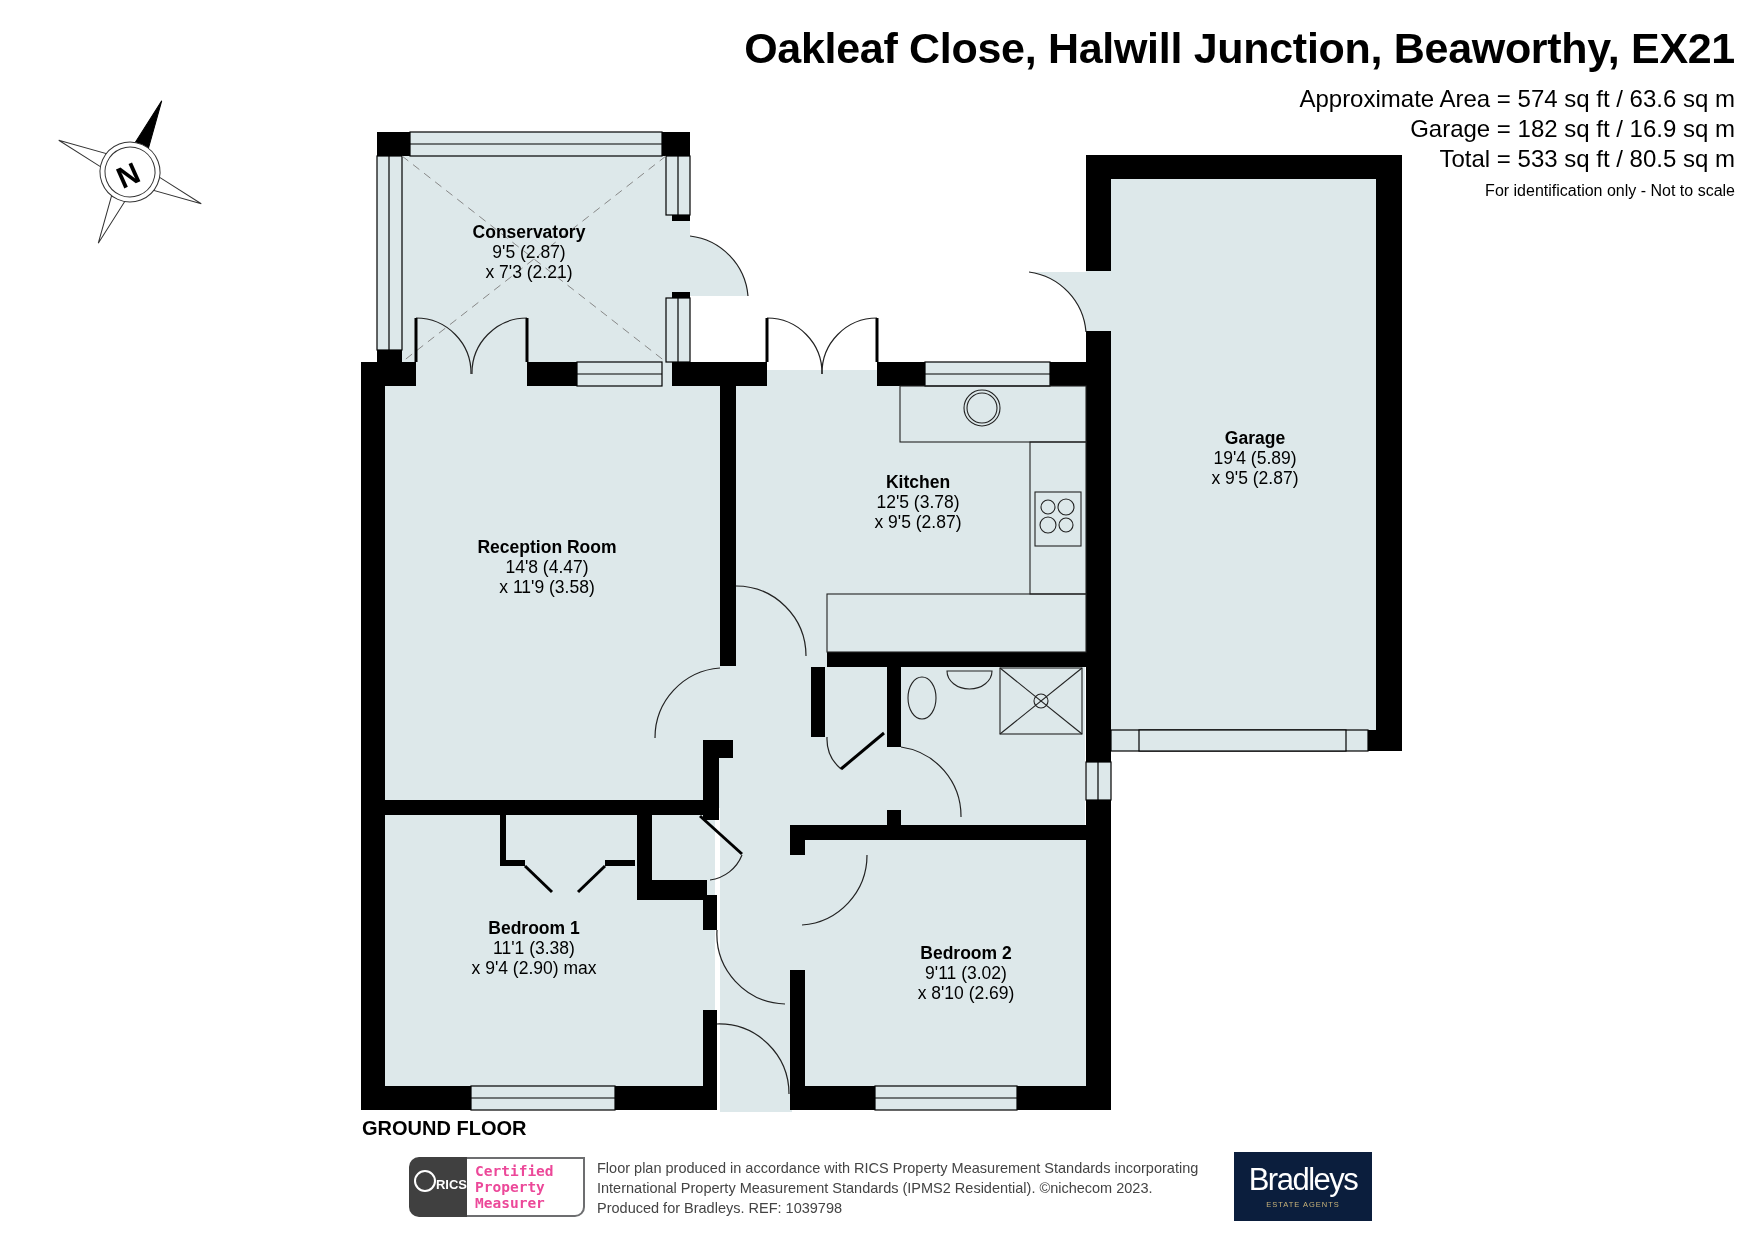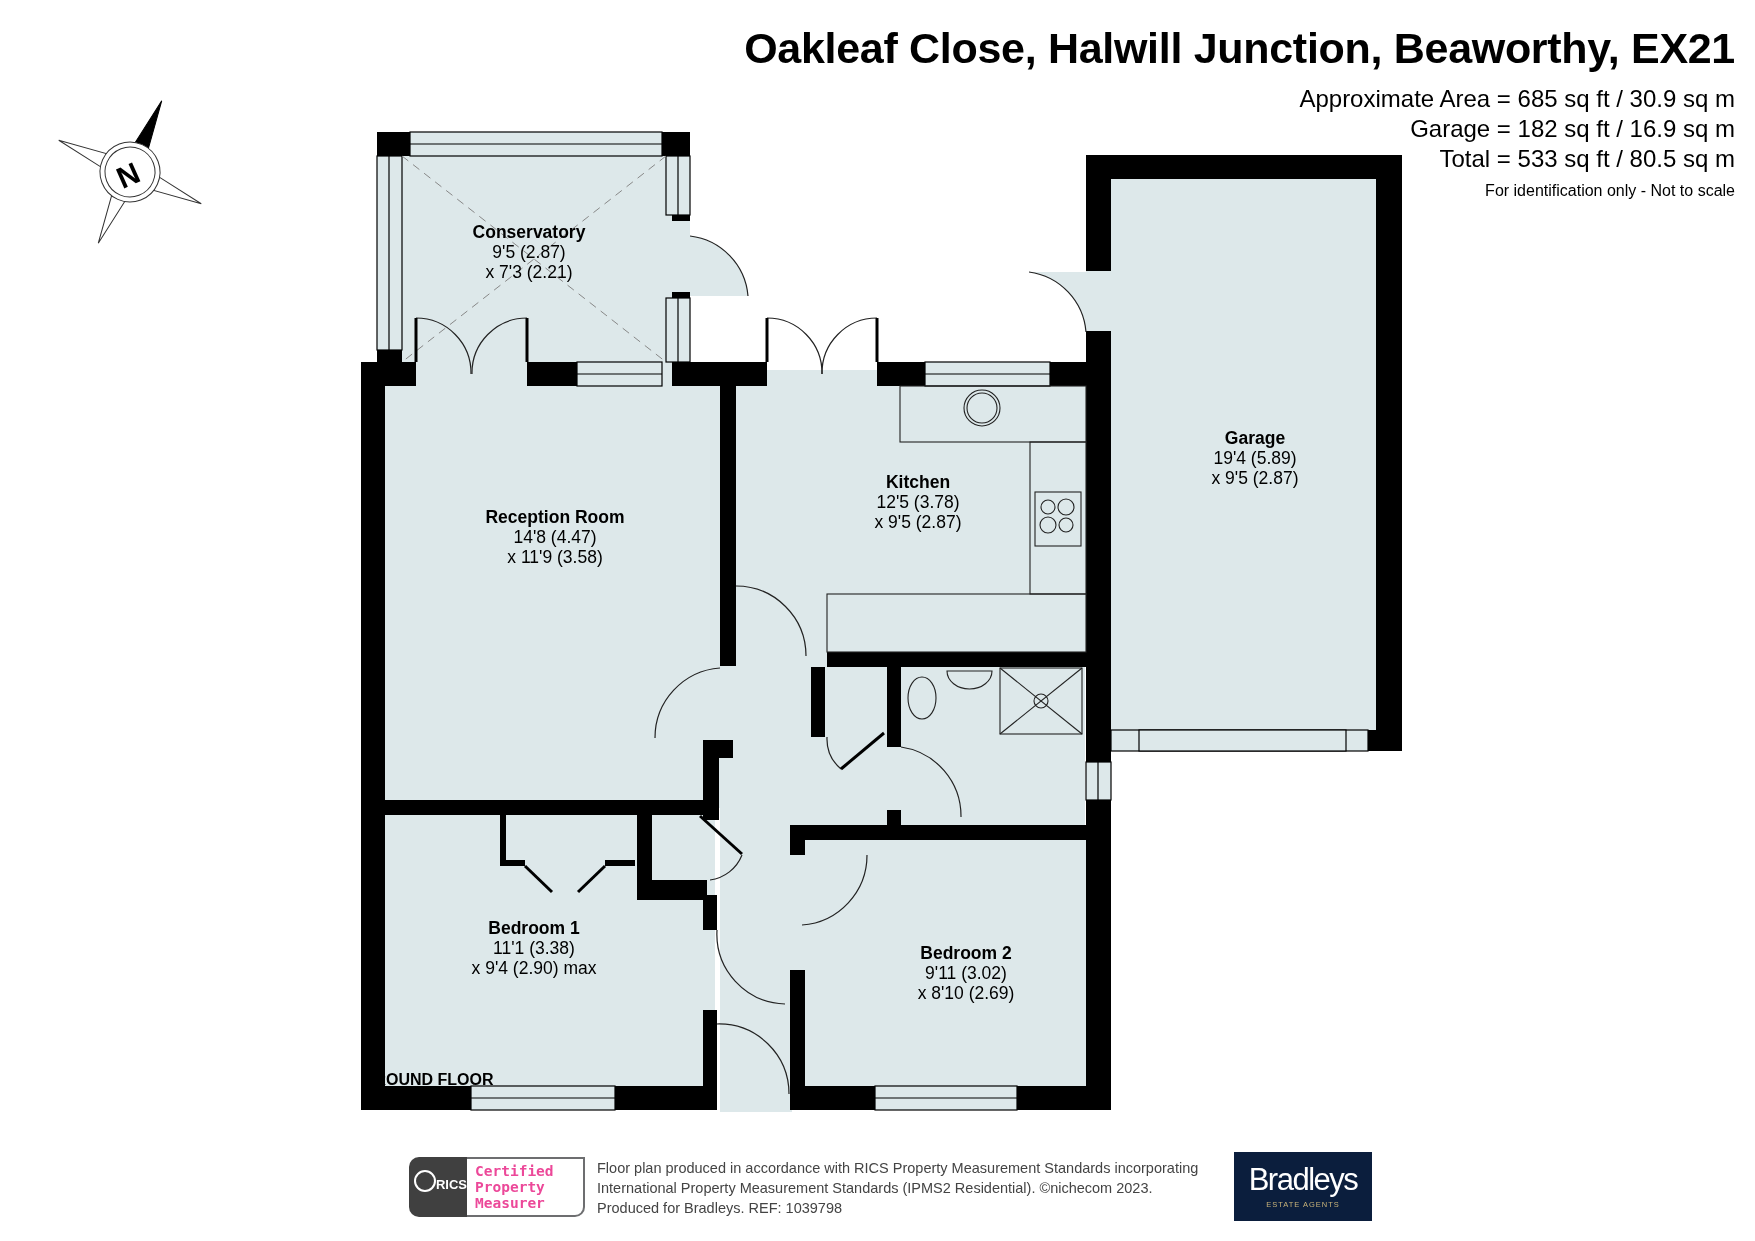--- a/index.html
+++ b/index.html
@@ -3,36 +3,36 @@
 <meta charset="utf-8">
 <style>
   html,body{margin:0;padding:0;background:#ffffff;}
   body{width:1755px;height:1241px;position:relative;overflow:hidden;font-family:"Liberation Sans",sans-serif;color:#000;}
   .title{position:absolute;right:20px;top:24px;font-size:43px;font-weight:bold;letter-spacing:-0.3px;white-space:nowrap;}
   .areas{position:absolute;right:20px;top:84px;text-align:right;font-size:24px;line-height:30px;}
   .areas .note{font-size:16px;line-height:26px;margin-top:4px;}
   svg.plan{position:absolute;left:0;top:0;}
   .room-label{position:absolute;text-align:center;font-size:17.5px;line-height:20px;transform:translateX(-50%);white-space:nowrap;}
   .room-label .name{font-weight:bold;}
-  .floor-label{position:absolute;left:362px;top:1071px;font-size:16px;font-weight:bold;}
+  .floor-label{position:absolute;left:362px;top:1117px;font-size:20px;font-weight:bold;}
   .rics{position:absolute;left:409px;top:1157px;width:176px;height:60px;display:flex;}
   .rics .mark{width:58px;height:60px;background:#404040;border-radius:10px 0 0 10px;color:#fff;display:flex;flex-direction:row;align-items:center;justify-content:flex-end;padding-bottom:6px;box-sizing:border-box;font-weight:bold;font-size:13px;}
   .rics .mark .lion{width:22px;height:22px;border-radius:50%;border:2px solid #fff;margin-bottom:6px;box-sizing:border-box;}
   .rics .cert{flex:1;border:2px solid #6d6e70;border-left:none;border-radius:0 0 10px 0;font-size:14.5px;font-weight:bold;color:#ec4899;line-height:16px;padding:4px 0 0 8px;box-sizing:border-box;font-family:"DejaVu Sans Mono",monospace;}
   .disclaimer{position:absolute;left:597px;top:1158px;font-size:14.5px;line-height:20px;color:#444;}
   .brand{position:absolute;left:1234px;top:1152px;width:138px;height:69px;background:#0b1e3d;color:#fff;display:flex;flex-direction:column;align-items:center;justify-content:center;}
   .brand .name{font-size:31px;letter-spacing:-1.5px;line-height:32px;}
   .brand .sub{font-size:7.5px;color:#c8b37a;letter-spacing:1px;margin-top:4px;}
 </style>
 </head>
 <body>
 
 <div class="title">Oakleaf Close, Halwill Junction, Beaworthy, EX21</div>
 <div class="areas">
-  <div>Approximate Area = 685 sq ft / 30.9 sq m</div>
+  <div>Approximate Area = 574 sq ft / 63.6 sq m</div>
   <div>Garage = 182 sq ft / 16.9 sq m</div>
   <div>Total = 533 sq ft / 80.5 sq m</div>
   <div class="note">For identification only - Not to scale</div>
 </div>
 
 <svg class="plan" width="1755" height="1241" viewBox="0 0 1755 1241">
 
   <g transform="translate(130,172) rotate(-66)">
     <polygon points="0,-78 10,-10 0,0 -10,-10" fill="#fff" stroke="#333" stroke-width="1"></polygon>
     <polygon points="78,0 10,10 0,0 10,-10" fill="#000" stroke="#000" stroke-width="1"></polygon>
@@ -209,21 +209,21 @@
 <div class="room-label" style="left:918px;top:472px;">
   <div class="name">Kitchen</div>
   <div>12'5 (3.78)</div>
   <div>x 9'5 (2.87)</div>
 </div>
 <div class="room-label" style="left:1255px;top:428px;">
   <div class="name">Garage</div>
   <div>19'4 (5.89)</div>
   <div>x 9'5 (2.87)</div>
 </div>
-<div class="room-label" style="left:547px;top:507px;margin-left:8px;">
+<div class="room-label" style="left:547px;top:537px;">
   <div class="name">Reception Room</div>
   <div>14'8 (4.47)</div>
   <div>x 11'9 (3.58)</div>
 </div>
 <div class="room-label" style="left:534px;top:918px;">
   <div class="name">Bedroom 1</div>
   <div>11'1 (3.38)</div>
   <div>x 9'4 (2.90) max</div>
 </div>
 <div class="room-label" style="left:966px;top:943px;">

